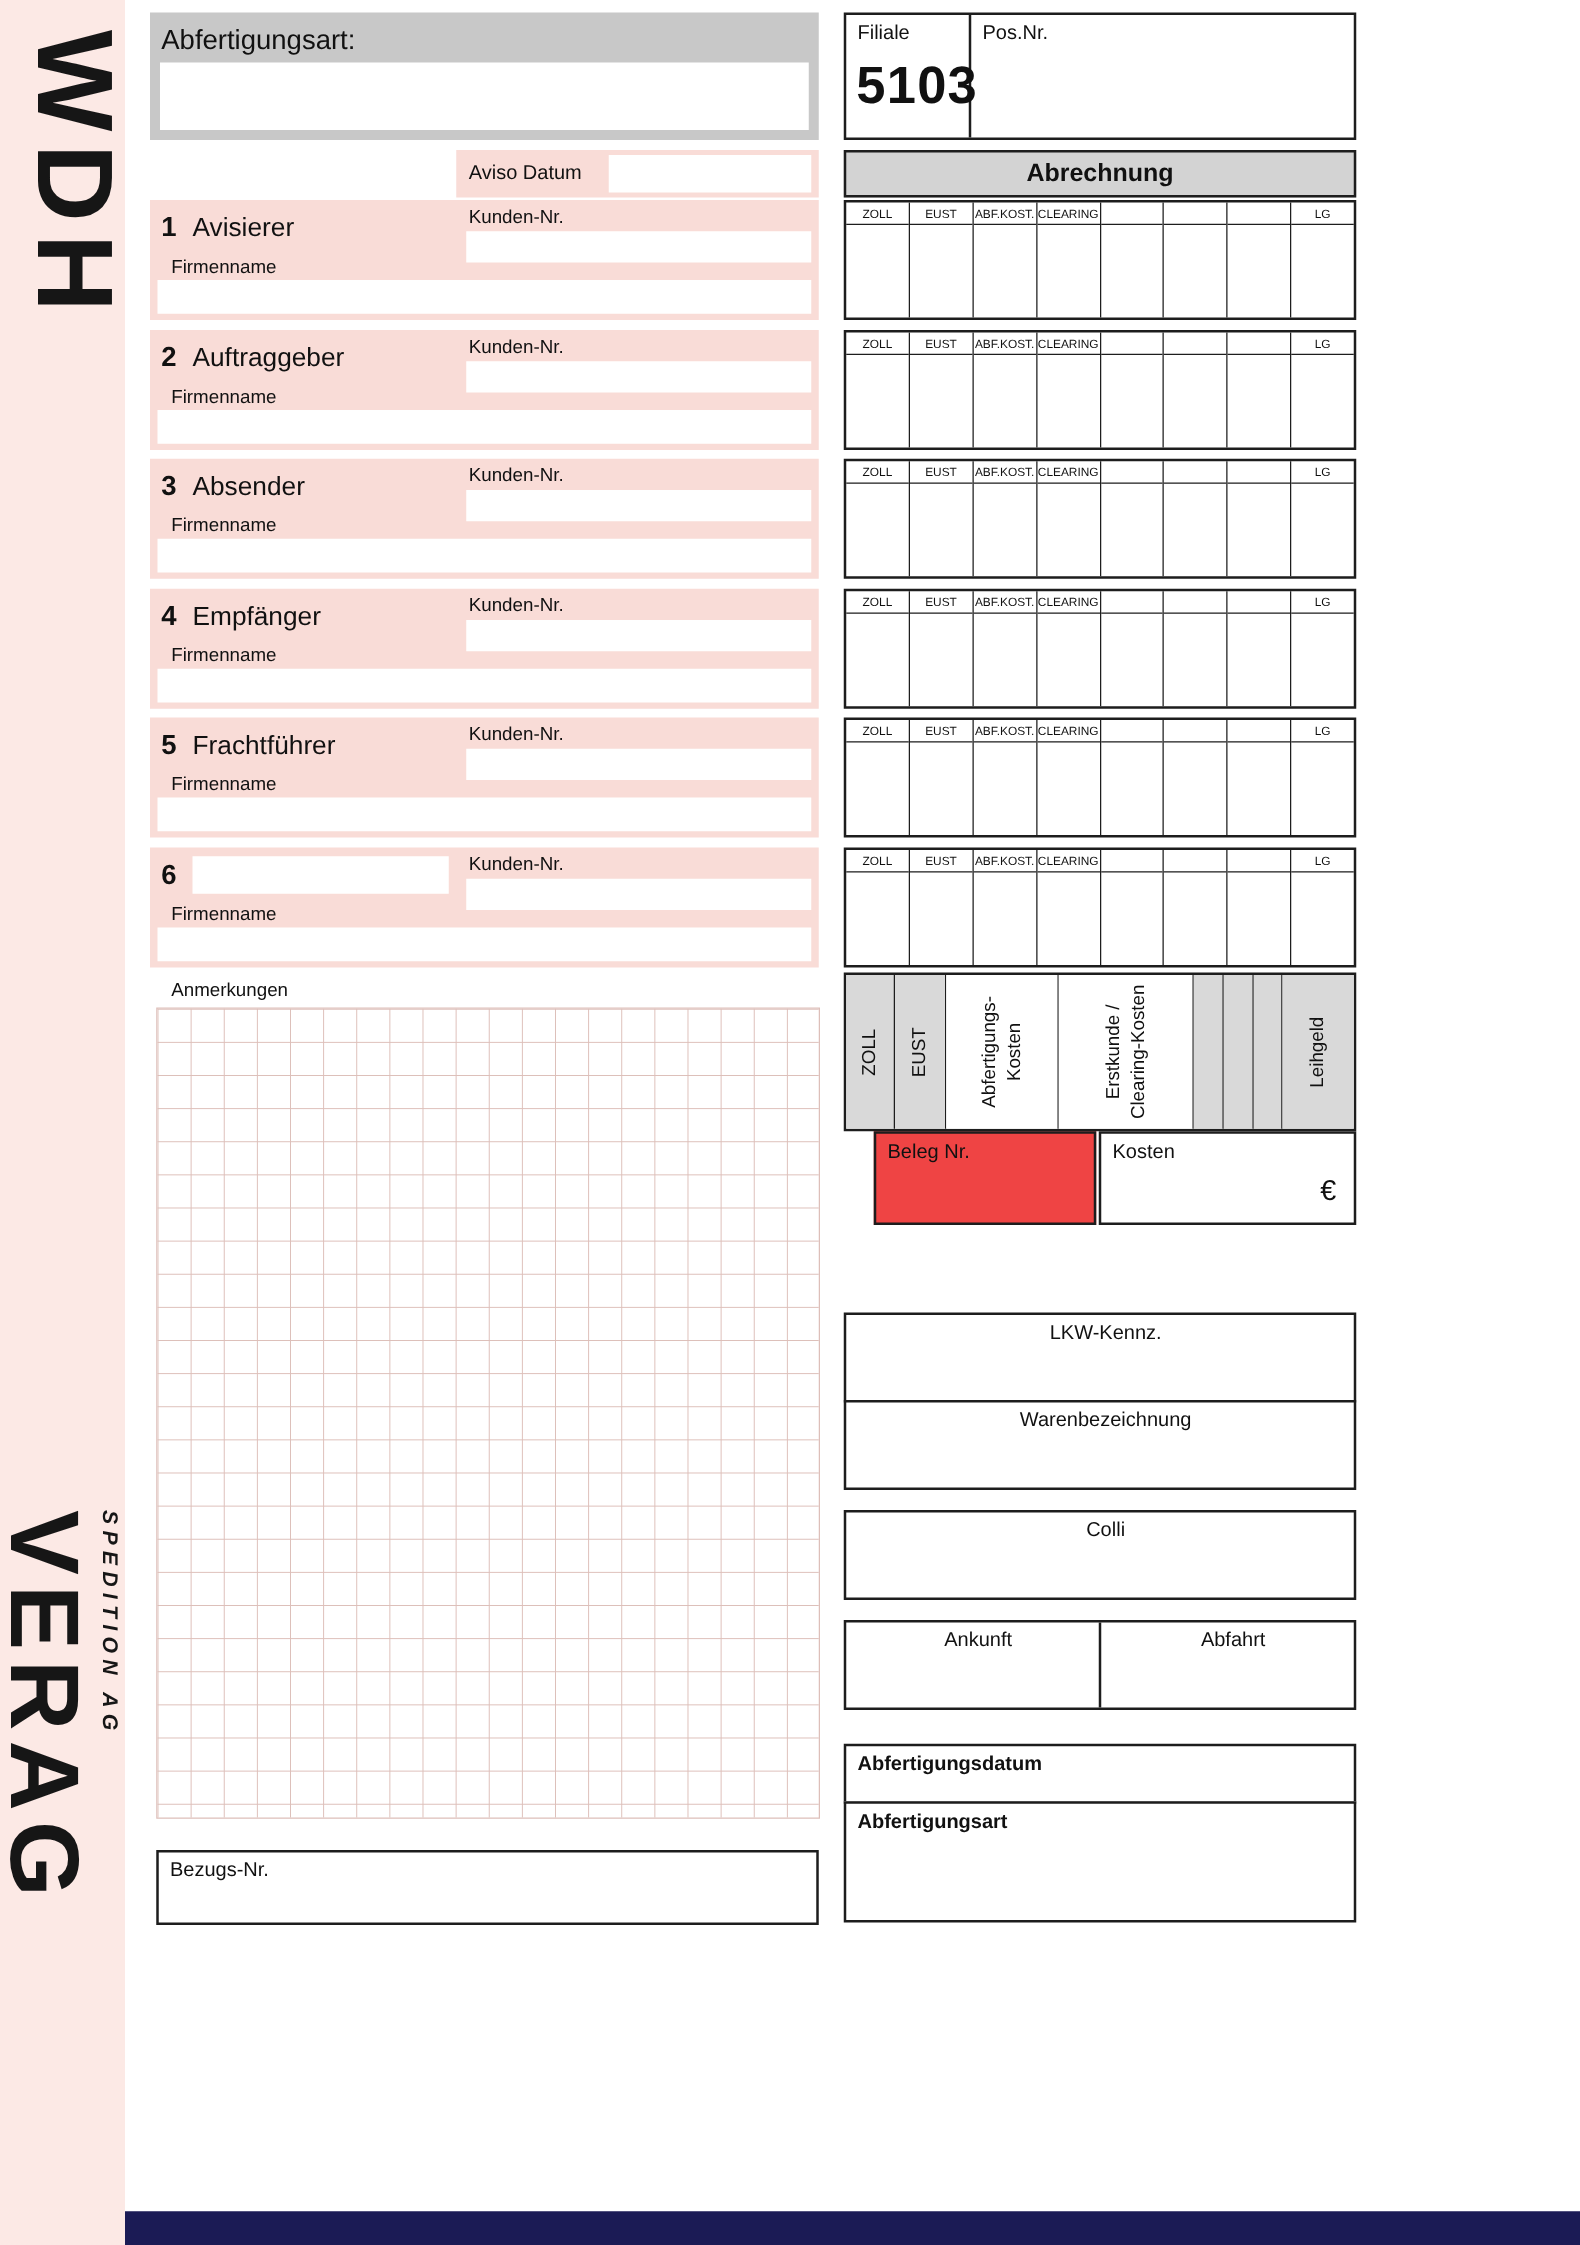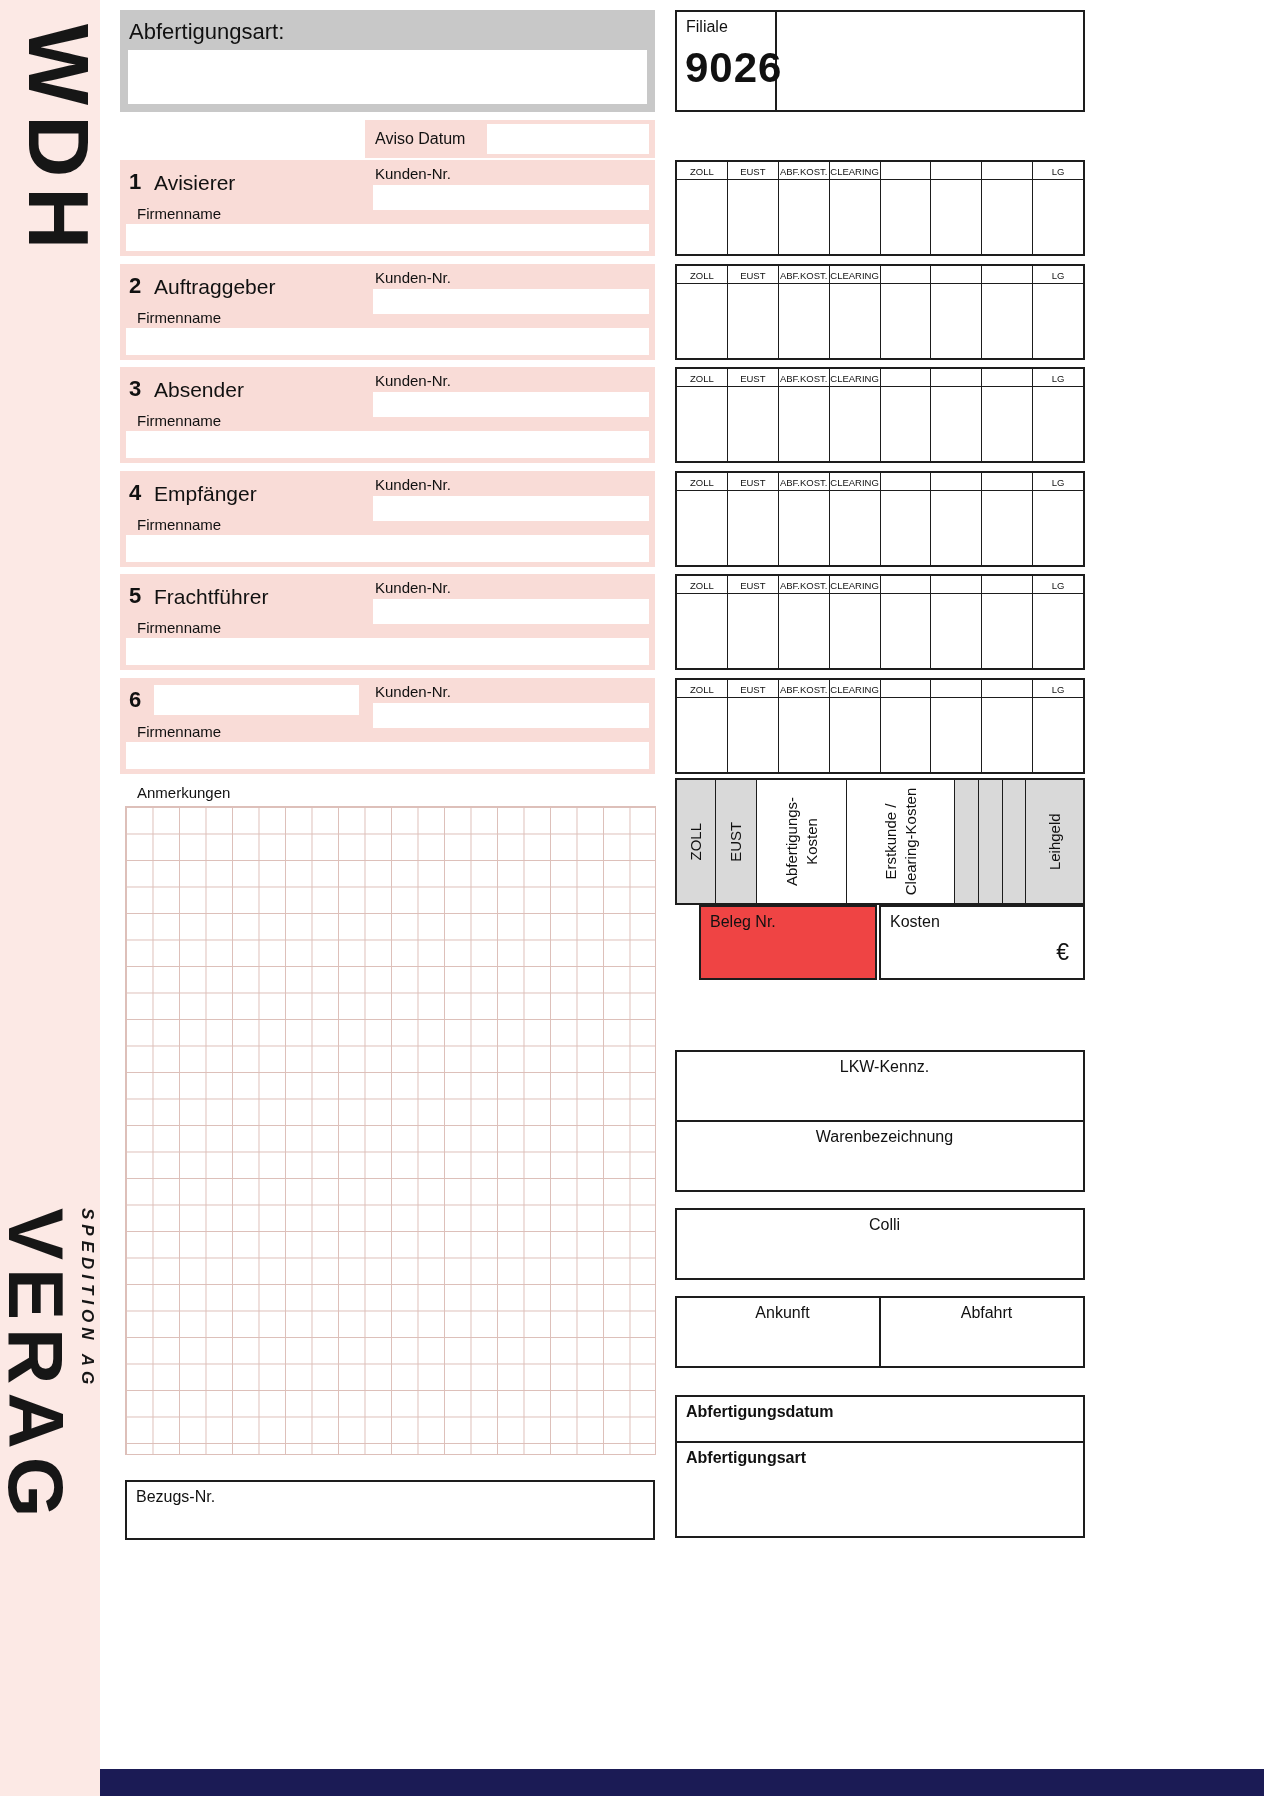--- a/index.html
+++ b/index.html
@@ -119,29 +119,33 @@
   </div>
 
   <div class="abs abfert-panel">
     <div class="abfert-label">Abfertigungsart:</div>
     <div class="abfert-input"></div>
   </div>
 
   <div class="abs filiale-box">
     <div class="filiale-cell">
       <span class="small-label">Filiale</span>
-      <div class="filiale-value">9026</div>
+      <div class="filiale-value">5103</div>
+    </div>
+    <div class="pos-cell">
+      <span class="small-label">Pos.Nr.</span>
     </div>
   </div>
 
   <div class="abs aviso-strip">
     <span class="aviso-label">Aviso Datum</span>
     <div class="aviso-input"></div>
   </div>
 
+  <div class="abs abrechnung-bar">Abrechnung</div>
 
   <div>
       <div class="party-block" style="top: 160px;">
         <span class="party-number">1</span>
         <span class="party-name">Avisierer</span>
         <span class="kunden-label">Kunden-Nr.</span>
         <div class="kunden-input"></div>
         <span class="firma-label">Firmenname</span>
         <div class="firma-input"></div>
       </div>

